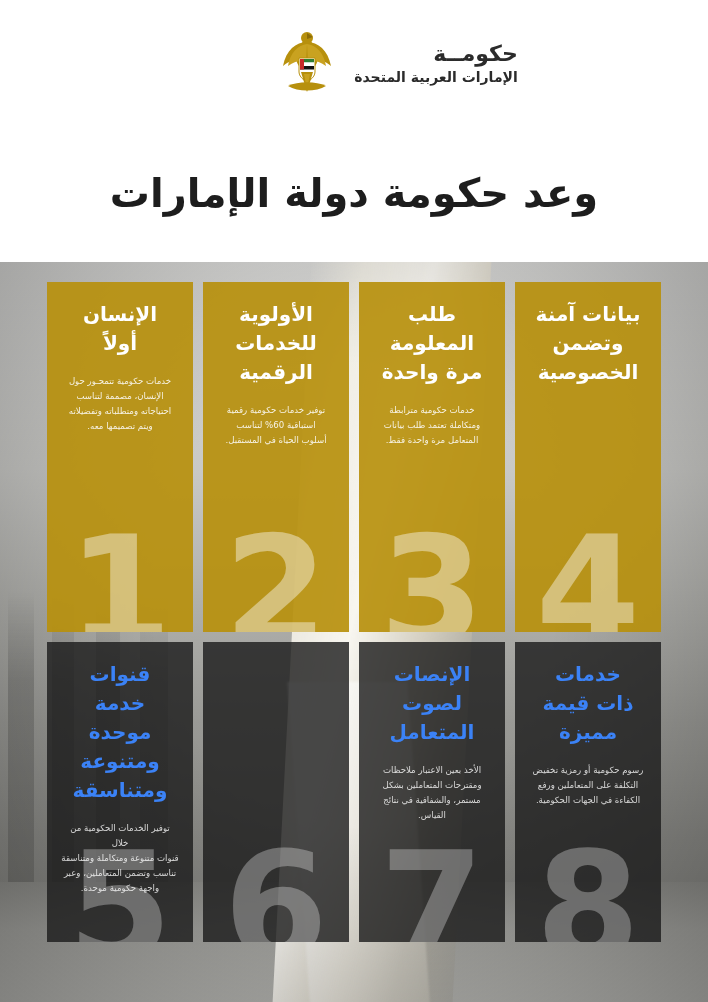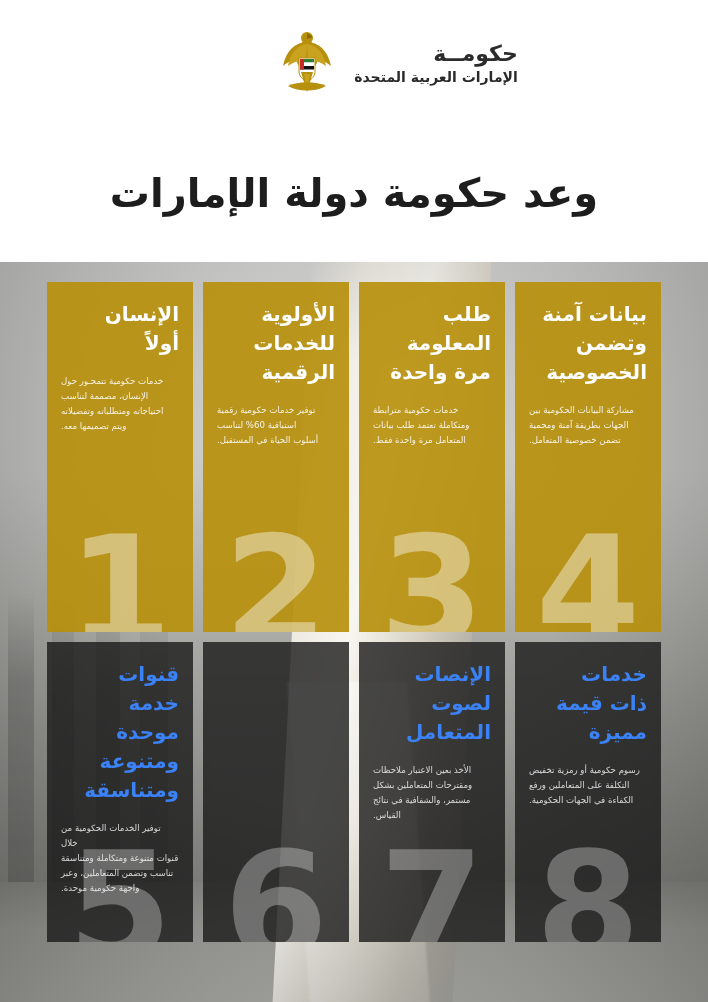--- a/index.html
+++ b/index.html
@@ -171,32 +171,32 @@
     overflow: hidden;
   }
   .card.gold { background: rgba(183,144,13,0.92); }
   .card.dark { background: rgba(26,26,26,0.80); }
 
   .card .c-title {
     color: #ffffff;
     font-weight: bold;
     font-size: 20px;
     line-height: 1.45;
-    text-align: right;
+    text-align: center;
     letter-spacing: 0px;
     white-space: pre-line;
   }
   .card.dark .c-title { color: #3b82f6; }
 
   .card .c-desc {
     margin-top: 16px;
     color: rgba(255,255,255,0.88);
     font-size: 8.6px;
     line-height: 1.75;
-    text-align: left;
+    text-align: center;
     white-space: pre-line;
   }
   .card.dark .c-desc { color: rgba(255,255,255,0.80); }
 
   .card .c-num {
     position: absolute;
     left: 0;
     right: 0;
     bottom: -34px;
     text-align: center;
@@ -264,23 +264,20 @@
     <div class="figure2"></div>
     <div class="vignette"></div>
   </div>
 
   <div class="grid">
 
     <div class="card gold">
       <div class="c-title">بيانات آمنة
 وتضمن
 الخصوصية</div>
-      <div class="c-desc">مشاركة البيانات الحكومية بين
-الجهات بطريقة آمنة ومحمية
-تضمن خصوصية المتعامل.</div>
       <div class="c-num">4</div>
     </div>
 
     <div class="card gold">
       <div class="c-title">طلب
 المعلومة
 مرة واحدة</div>
       <div class="c-desc">خدمات حكومية مترابطة
 ومتكاملة تعتمد طلب بيانات
 المتعامل مرة واحدة فقط.</div>

